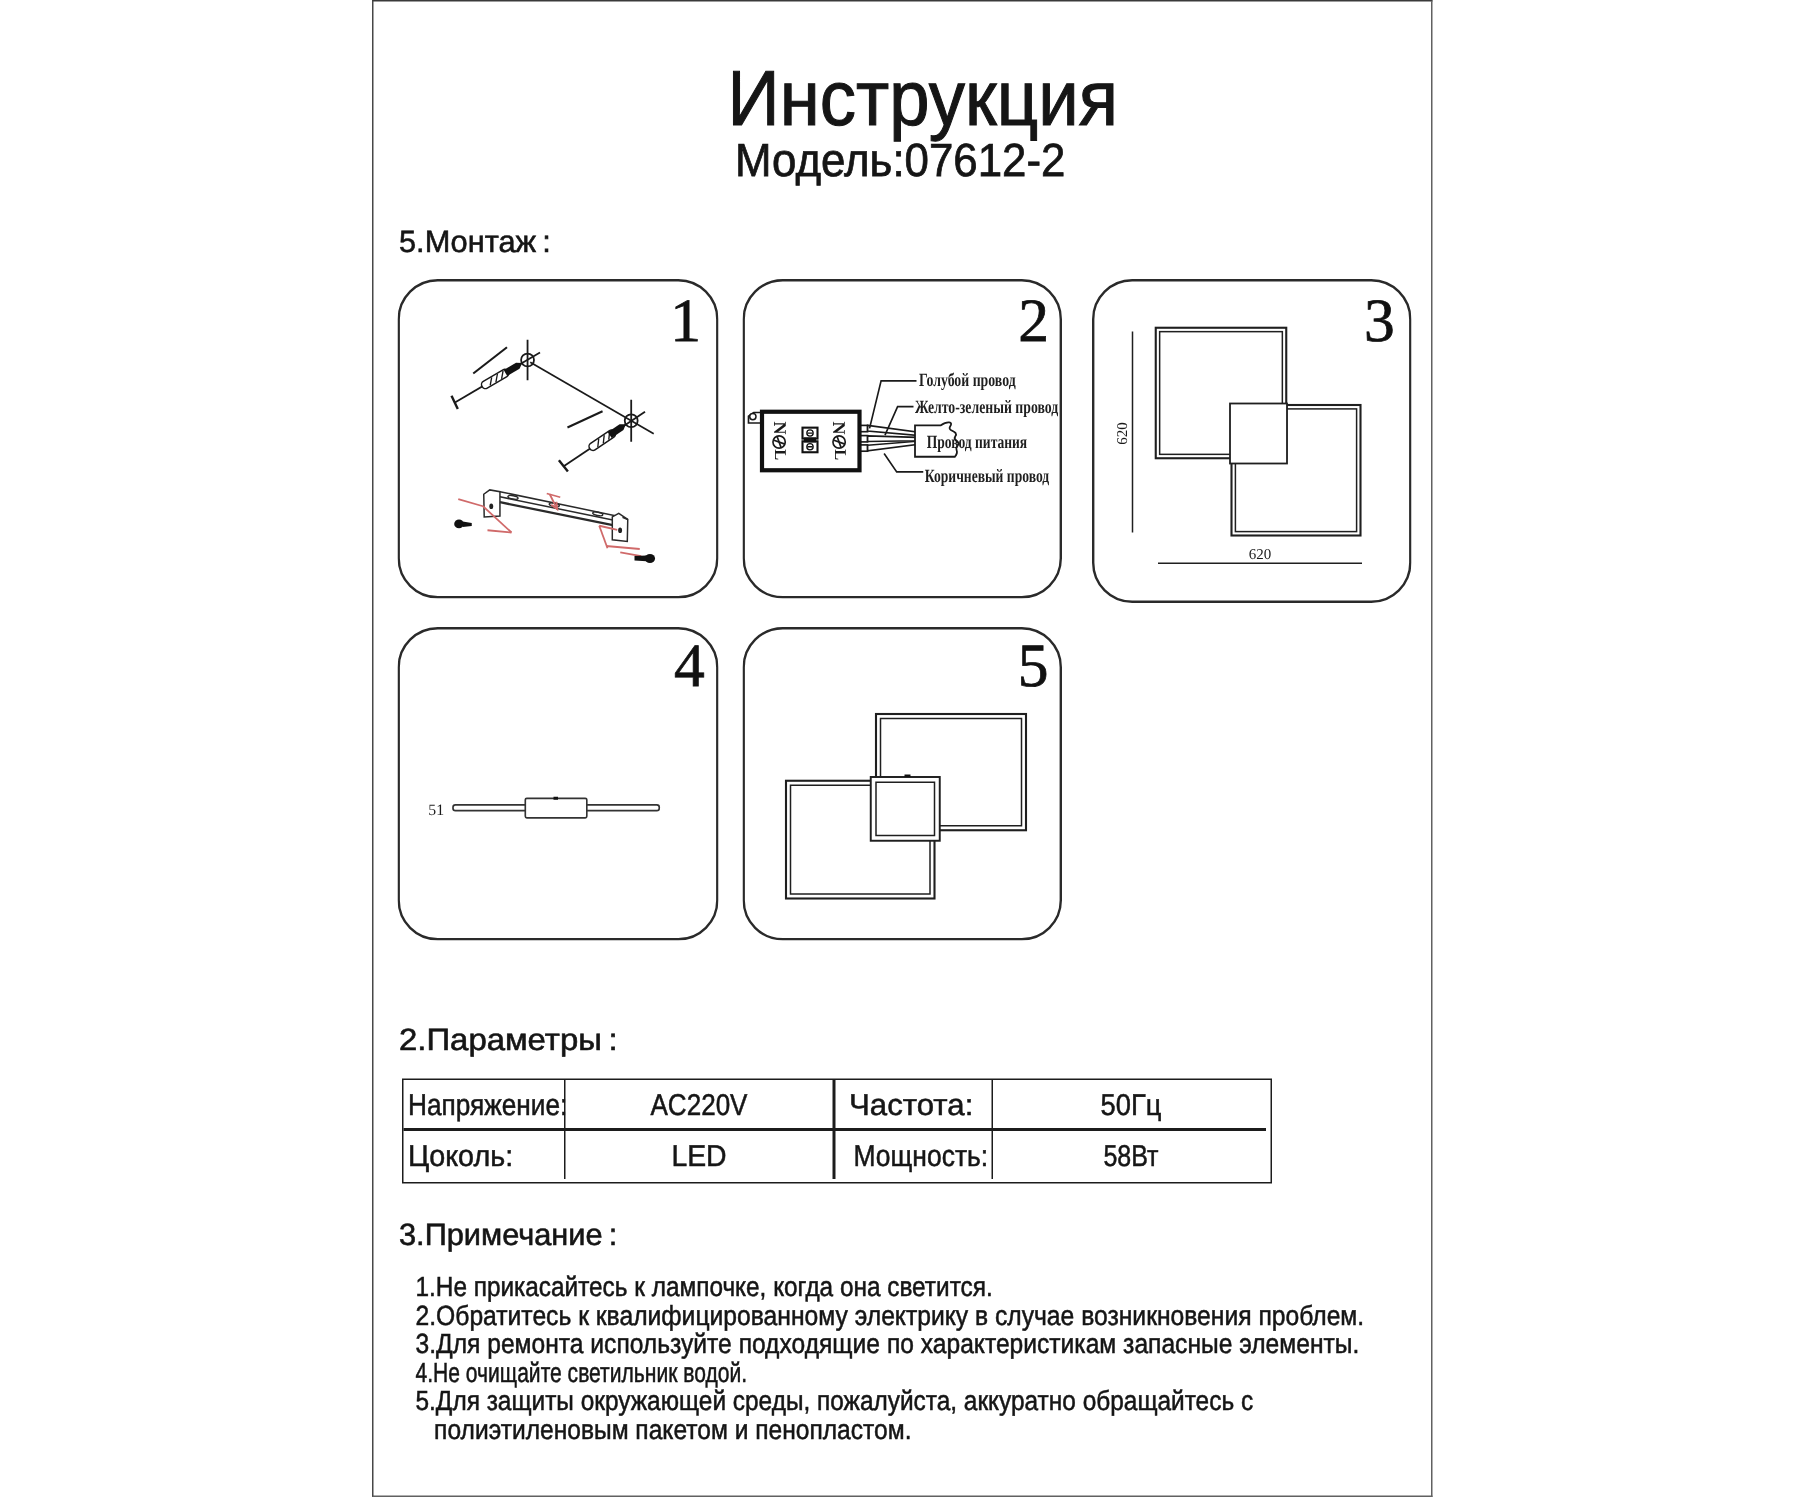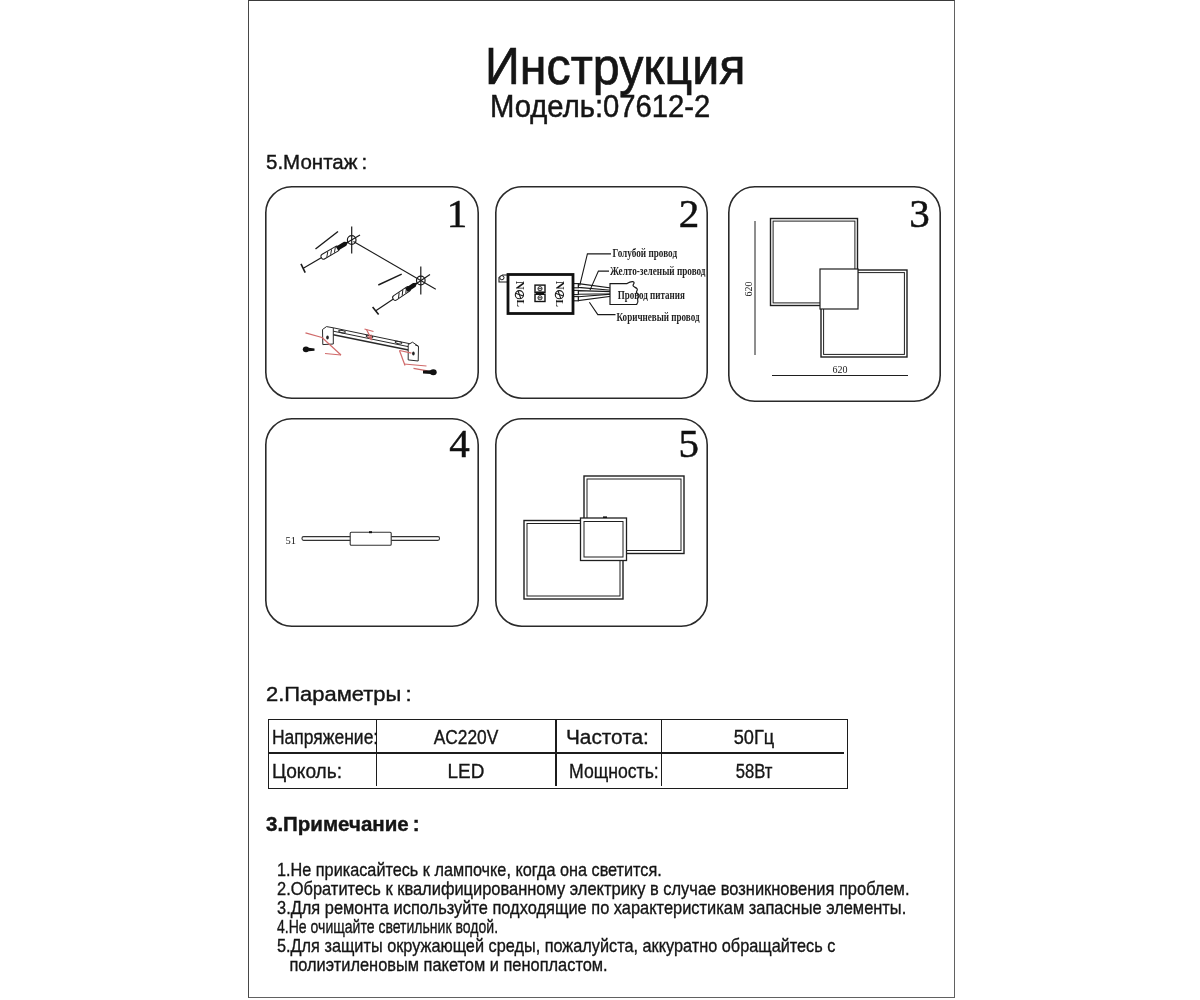--- a/index.html
+++ b/index.html
@@ -194,21 +194,21 @@
 <div class="tline" style="left:269px;top:752px;width:575px;height:1.7px;"></div>
 <div class="tcell" style="left:272px;top:727px;transform:scaleX(0.874);transform-origin:0 0;">Напряжение:</div>
 <div class="tcell" style="left:466px;top:727px;transform:translateX(-50%) scaleX(0.868);">AC220V</div>
 <div class="tcell" style="left:566px;top:727px;transform:scaleX(1.04);transform-origin:0 0;">Частота:</div>
 <div class="tcell" style="left:753.5px;top:727px;transform:translateX(-50%) scaleX(0.91);">50Гц</div>
 <div class="tcell" style="left:272px;top:761px;transform:scaleX(0.957);transform-origin:0 0;">Цоколь:</div>
 <div class="tcell" style="left:466px;top:761px;transform:translateX(-50%) scaleX(0.946);">LED</div>
 <div class="tcell" style="left:569px;top:761px;transform:scaleX(0.882);transform-origin:0 0;">Мощность:</div>
 <div class="tcell" style="left:753.5px;top:761px;transform:translateX(-50%) scaleX(0.833);">58Вт</div>
 
-<div class="abs" id="h3" style="left:266px;top:814px;font-size:20.5px;line-height:1;font-weight:bold;-webkit-text-stroke:0.4px #151515;">3.Примечание :</div>
-<div class="abs" id="notes" style="left:277px;top:847.5px;font-size:18.5px;line-height:19px;white-space:nowrap;margin-top:12px;-webkit-text-stroke:0.35px #151515;">
+<div class="abs" id="h3" style="left:266px;top:814px;font-size:20.5px;line-height:1;-webkit-text-stroke:0.4px #151515;">3.Примечание :</div>
+<div class="abs" id="notes" style="left:277px;top:847.5px;font-size:18.5px;line-height:19px;white-space:nowrap;-webkit-text-stroke:0.35px #151515;">
 <div style="transform:scaleX(0.878);transform-origin:0 0;">1.Не прикасайтесь к лампочке, когда она светится.</div>
 <div style="transform:scaleX(0.889);transform-origin:0 0;">2.Обратитесь к квалифицированному электрику в случае возникновения проблем.</div>
 <div style="transform:scaleX(0.887);transform-origin:0 0;">3.Для ремонта используйте подходящие по характеристикам запасные элементы.</div>
 <div style="transform:scaleX(0.759);transform-origin:0 0;">4.Не очищайте светильник водой.</div>
 <div style="transform:scaleX(0.880);transform-origin:0 0;">5.Для защиты окружающей среды, пожалуйста, аккуратно обращайтесь с</div>
 <div style="transform:scaleX(0.886);transform-origin:0 0;padding-left:14px;">полиэтиленовым пакетом и пенопластом.</div>
 </div>
 
 </body></html>

